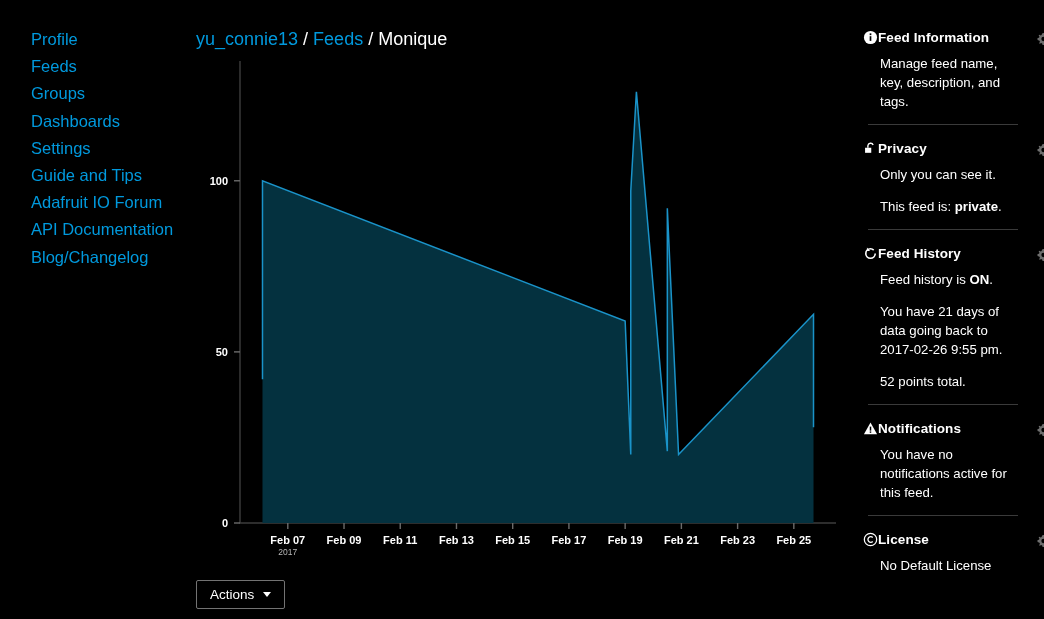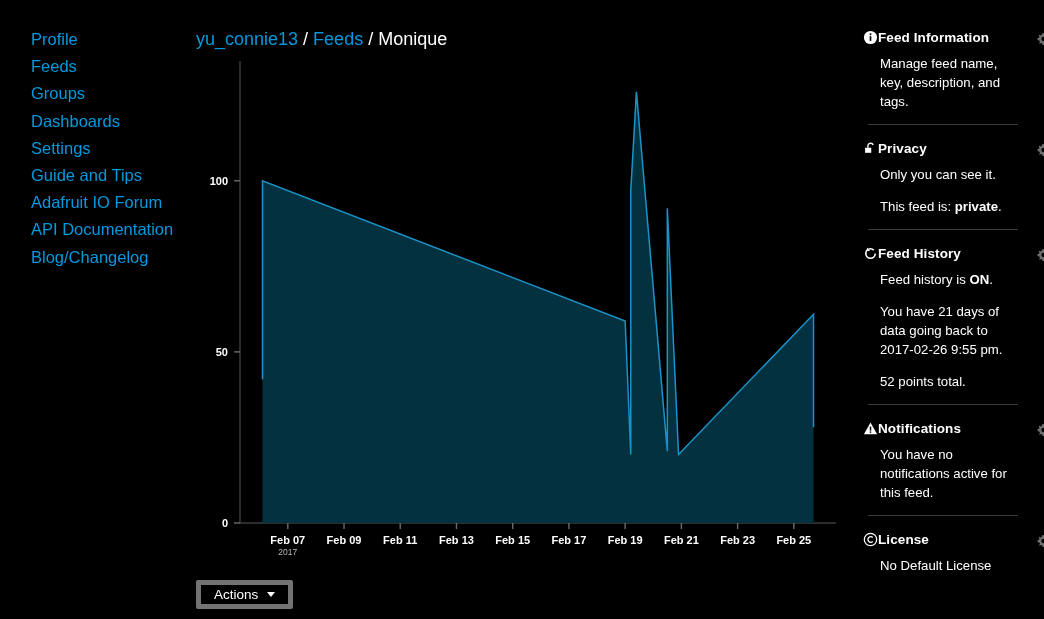--- a/index.html
+++ b/index.html
@@ -92,21 +92,21 @@
   
   #actions-button {
     position: absolute;
     left: 196px; top: 580px;
     height: 29px;
     padding: 0 13px;
     display: flex;
     align-items: center;
     gap: 9px;
     background: #000000;
-    border: 5px solid #737373;
+    border: 1px solid #737373;
     border-radius: 2px;
     color: #ffffff;
     font-family: "Liberation Sans", sans-serif;
     font-size: 13.5px;
     cursor: pointer;
   }
   .caret-down {
     width: 0; height: 0;
     border-left: 4.5px solid transparent;
     border-right: 4.5px solid transparent;

